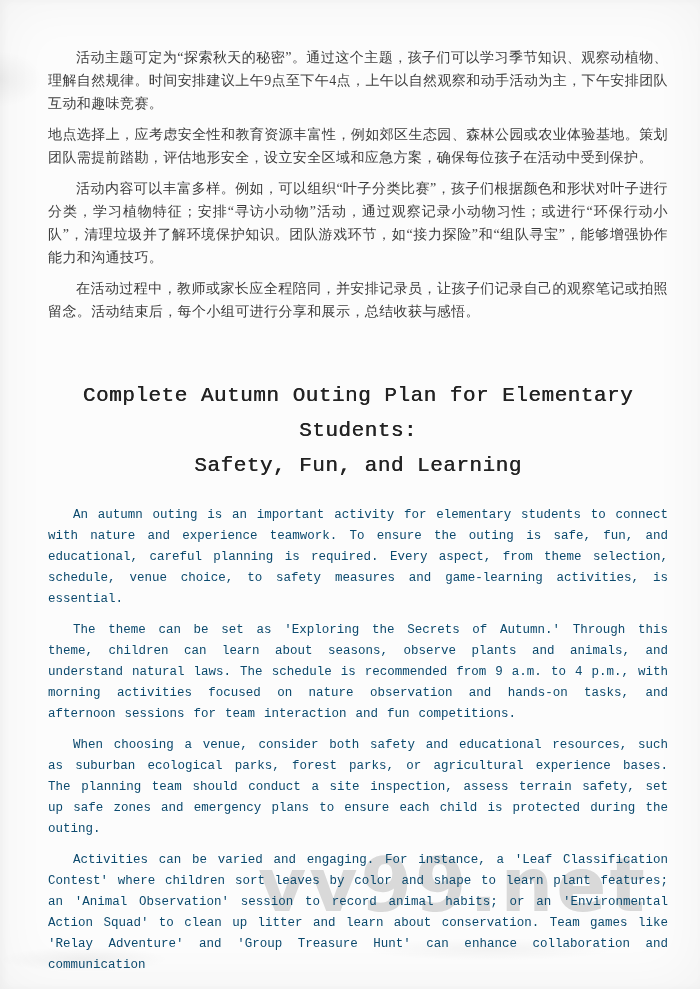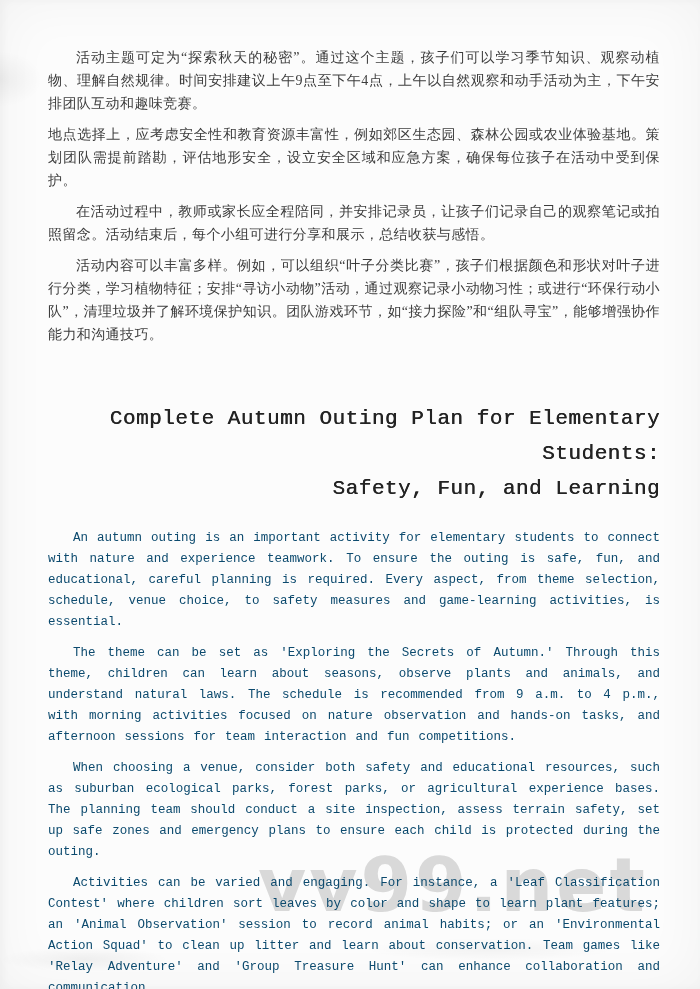--- a/index.html
+++ b/index.html
@@ -34,42 +34,42 @@
     font-size: 74px;
     letter-spacing: 3px;
     color: #d9d9d9;
     white-space: nowrap;
     user-select: none;
   }
   .content {
     position: absolute;
     inset: 0;
     z-index: 1;
-    padding: 46px 40px 0 48px;
+    padding: 46px 32px 0 48px;
     box-sizing: border-box;
   }
   p.zh {
     font-family: "Liberation Serif", "DejaVu Serif", serif;
     font-size: 14px;
     line-height: 23px;
     letter-spacing: 0.4px;
     color: #3c3c3c;
     text-align: justify;
     margin: 0 0 8px 0;
   }
   p.zh.indent { text-indent: 2em; }
   .doc-title {
     font-family: "Liberation Mono", "DejaVu Sans Mono", monospace;
     font-weight: normal;
     font-size: 21px;
     line-height: 35px;
     letter-spacing: 0.5px;
     color: #232323;
     text-shadow: 0.4px 0 0 #232323;
-    text-align: right;
+    text-align: center;
     margin: 55px 0 22px 0;
   }
   .doc-title .title-line { display: block; }
   p.en {
     font-family: "Liberation Mono", "DejaVu Sans Mono", monospace;
     font-size: 12.5px;
     line-height: 21px;
     color: #0c4a6e;
     text-align: justify;
     text-indent: 2em;
@@ -83,23 +83,23 @@
 <div class="page">
 
   <div class="watermark-large">vv99.net</div>
 
   <div class="content">
 
     <p class="zh indent">活动主题可定为“探索秋天的秘密”。通过这个主题，孩子们可以学习季节知识、观察动植物、理解自然规律。时间安排建议上午9点至下午4点，上午以自然观察和动手活动为主，下午安排团队互动和趣味竞赛。</p>
 
     <p class="zh">地点选择上，应考虑安全性和教育资源丰富性，例如郊区生态园、森林公园或农业体验基地。策划团队需提前踏勘，评估地形安全，设立安全区域和应急方案，确保每位孩子在活动中受到保护。</p>
 
+    <p class="zh indent">活动内容可以丰富多样。例如，可以组织“叶子分类比赛”，孩子们根据颜色和形状对叶子进行分类，学习植物特征；安排“寻访小动物”活动，通过观察记录小动物习性；或进行“环保行动小队”，清理垃圾并了解环境保护知识。团队游戏环节，如“接力探险”和“组队寻宝”，能够增强协作能力和沟通技巧。</p>
+
     <p class="zh indent">在活动过程中，教师或家长应全程陪同，并安排记录员，让孩子们记录自己的观察笔记或拍照留念。活动结束后，每个小组可进行分享和展示，总结收获与感悟。</p>
-
-    <p class="zh indent">活动内容可以丰富多样。例如，可以组织“叶子分类比赛”，孩子们根据颜色和形状对叶子进行分类，学习植物特征；安排“寻访小动物”活动，通过观察记录小动物习性；或进行“环保行动小队”，清理垃圾并了解环境保护知识。团队游戏环节，如“接力探险”和“组队寻宝”，能够增强协作能力和沟通技巧。</p>
 
 
     <h1 class="doc-title">
       <span class="title-line">Complete Autumn Outing Plan for Elementary Students:</span>
       <span class="title-line">Safety, Fun, and Learning</span>
     </h1>
 
     <p class="en">An autumn outing is an important activity for elementary students to connect with nature and experience teamwork. To ensure the outing is safe, fun, and educational, careful planning is required. Every aspect, from theme selection, schedule, venue choice, to safety measures and game-learning activities, is essential.</p>
 
     <p class="en">The theme can be set as 'Exploring the Secrets of Autumn.' Through this theme, children can learn about seasons, observe plants and animals, and understand natural laws. The schedule is recommended from 9 a.m. to 4 p.m., with morning activities focused on nature observation and hands-on tasks, and afternoon sessions for team interaction and fun competitions.</p>

